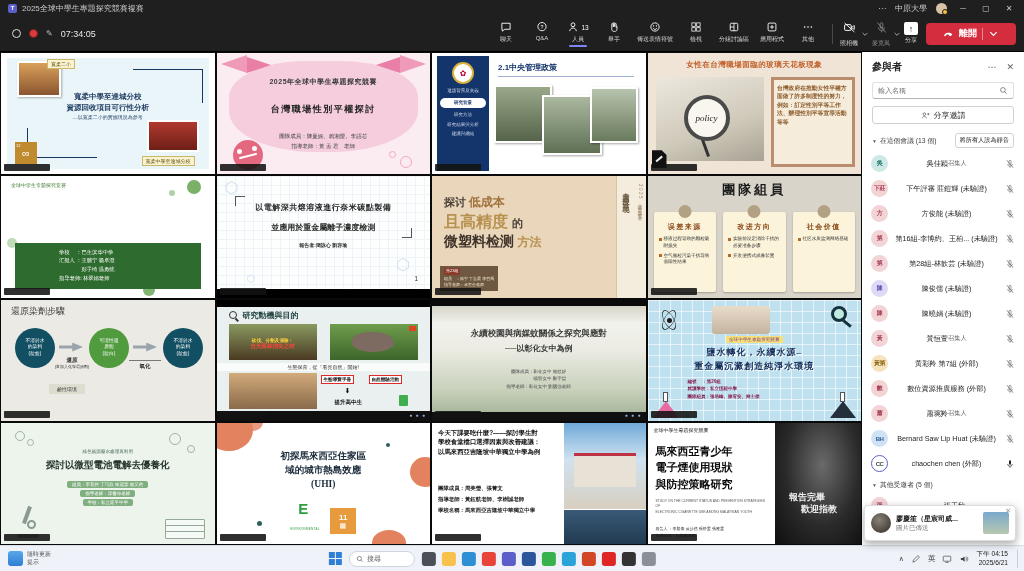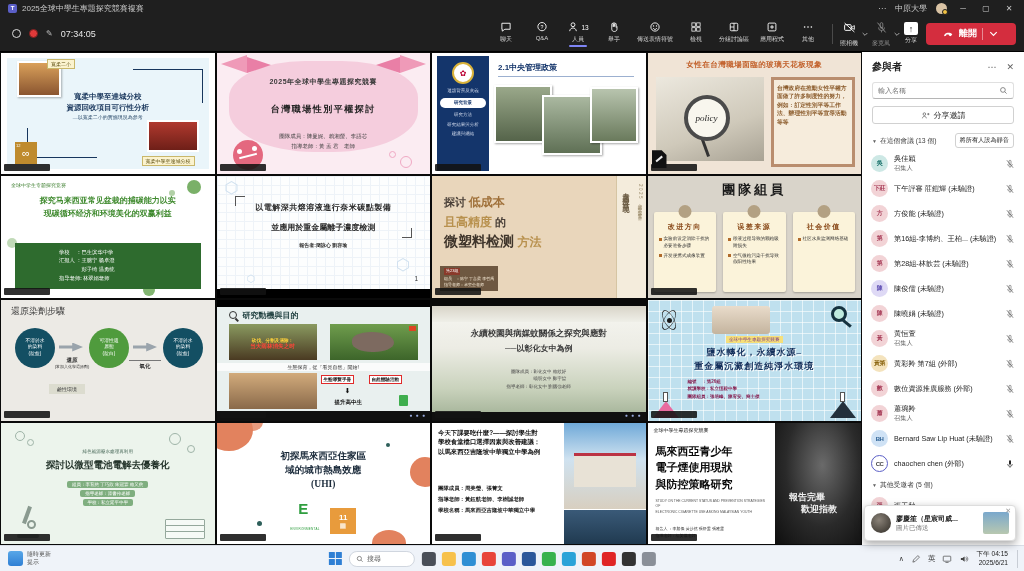--- a/index.html
+++ b/index.html
@@ -149,21 +149,21 @@
   .t6-bar { position:absolute; left:0; right:0; bottom:0; height:9px; background:#000; }
 
   
   .t7 { background:#e9d6bb; }
   .t7-strip { position:absolute; right:0; top:0; bottom:0; width:30px; background:#f4ecdc; border-left:1px solid #d6c5a3; }
   .t7-v1 { position:absolute; right:15px; top:10px; writing-mode:vertical-rl; font-size:7px; font-weight:bold;
     color:#6a5a42; letter-spacing:3px; font-family:"Liberation Serif","DejaVu Serif",serif; }
   .t7-v2 { position:absolute; right:3px; top:8px; writing-mode:vertical-rl; font-size:4.5px; color:#9a8a6a; letter-spacing:1.5px; }
   .t7-l { position:absolute; left:12px; font-weight:bold; font-family:"Liberation Serif","DejaVu Serif",serif; white-space:nowrap; }
   .t7-w1 { font-size:11px; color:#4a4038; } .t7-w2 { font-size:12px; color:#a0713a; }
-  .t7-w3 { font-size:12px; color:#b8914e; } .t7-w4 { font-size:11px; color:#4a4038; }
+  .t7-w3 { font-size:16px; color:#b8914e; } .t7-w4 { font-size:11px; color:#4a4038; }
   .t7-w5 { font-size:14px; color:#3f352b; } .t7-w6 { font-size:12px; color:#b8914e; }
   .t7-cred { position:absolute; left:8px; bottom:7px; background:rgba(96,74,52,.9); color:#f4e8d4;
     font-size:4px; padding:2px 4px; line-height:1.6; }
   .t7-c0 { display:inline-block; background:#8a3a2a; color:#fff; padding:0 2px; margin-bottom:1px; }
 
   
   .t8 { background:#d9d4ca; }
   .t8-title { position:absolute; top:5px; font-size:13px; font-weight:bold; color:#1a1a1a; letter-spacing:3px; }
   .t8-cards { position:absolute; left:6px; right:6px; top:36px; bottom:6px; display:flex; gap:7px; }
   .t8-card { flex:1; background:#fbf3da; border-radius:2px; position:relative; padding:10px 4px 3px;
@@ -336,21 +336,21 @@
   .muteall { margin-left:auto; border:1px solid #d1d1d1; border-radius:3px; padding:2px 4px;
     font-size:6.2px; color:#242424; background:#fff; white-space:nowrap; }
   .rows { flex:1; overflow:hidden; padding:0 9px; }
   .row { display:flex; align-items:center; gap:6px; height:25px; }
   .av { width:17px; height:17px; border-radius:50%; font-size:6px; font-weight:bold; flex:none;
     display:flex; align-items:center; justify-content:center; letter-spacing:-.5px; }
   .c-teal { background:#cde8e5; color:#0e6b64; } .c-pink { background:#f2d3d6; color:#a63a56; }
   .c-purple { background:#ded9f5; color:#5b4bb0; } .c-yellow { background:#f4e3bd; color:#8a6512; }
   .c-blue { background:#cfe2f5; color:#2a5f93; }
   .c-outline { background:#fff; border:1.5px solid #5b5fc7; color:#424242; }
-  .nmw { flex:1; min-width:0; display:flex; flex-direction:column; justify-content:center; }
+  .nmw { flex:1; min-width:0; display:flex; flex-direction:row; justify-content:center; }
   .nm { font-size:7.2px; color:#242424; white-space:nowrap; overflow:hidden; text-overflow:ellipsis; }
   .sub { font-size:6.2px; color:#616161; }
   .mic { width:10px; height:10px; color:#616161; flex:none; }
   .mic.on { color:#242424; }
   .avbadge { position:relative; }
   .avbadge::after { content:"⊘"; position:absolute; left:-2px; bottom:-3px; font-size:7px; color:#8a8a8a;
     background:#fff; border-radius:50%; line-height:1; }
 
   
   .toast { position:absolute; right:8px; bottom:30px; width:152px; height:36px; background:#fff;
@@ -678,24 +678,20 @@
       <div class="pill"></div>
     </div>
 
     <div class="tile t5">
       <span class="dot" style="right:14px;top:4px;width:14px;height:14px;opacity:.85"></span>
       <span class="dot" style="right:40px;top:14px;width:6px;height:6px;opacity:.5"></span>
       <span class="dot" style="left:6px;bottom:50px;width:10px;height:10px;opacity:.4"></span>
       <span class="dot" style="right:60px;bottom:2px;width:12px;height:12px;opacity:.8"></span>
       <span class="dot" style="right:30px;bottom:10px;width:7px;height:7px;opacity:.5"></span>
       <div class="t5-h">全球中学生专题探究竞赛</div>
-      <div class="t5-title ctr">
-        <div>探究马来西亚常见盆栽的捕碳能力以实</div>
-          <div>现碳循环经济和环境美化的双赢利益</div>
-      </div>
       <div class="t5-box">
         <div>学校　 ：巴生滨华中学</div>
           <div>汇报人 ：王臆宁 杨卓澄</div>
         <div>　　　　 彭子绮 温勇统</div>
           <div>指导老师: 林翠娟老师</div>
       </div>
       <div class="pill"></div>
     </div>
 
     <div class="tile t6">
@@ -730,29 +726,29 @@
         <div>组员　：陈宁 丁言柔 李哲禹</div><div>指导老师：卓奕全老师</div>
       </div>
       <div class="pill"></div>
     </div>
 
     <div class="tile t8">
       <div class="t8-title ctr">團隊組員</div>
       <div class="t8-cards">
         <div class="t8-card">
           <div class="t8-pin"></div>
+          <div class="t8-h">误差来源</div>
+          <div class="t8-b">移液过程导致的颗粒吸附损失</div>
+          <div class="t8-b">空气微粒污染干扰导致假阳性结果</div>
+        </div>
+        <div class="t8-card">
+          <div class="t8-pin"></div>
           <div class="t8-h">改进方向</div>
           <div class="t8-b">实验前设定消除干扰的必要准备步骤</div>
           <div class="t8-b">开发便携式成像装置</div>
-        </div>
-        <div class="t8-card">
-          <div class="t8-pin"></div>
-          <div class="t8-h">误差来源</div>
-          <div class="t8-b">移液过程导致的颗粒吸附损失</div>
-          <div class="t8-b">空气微粒污染干扰导致假阳性结果</div>
         </div>
         <div class="t8-card">
           <div class="t8-pin"></div>
           <div class="t8-h">社会价值</div>
           <div class="t8-b">社区水质监测网络基础</div>
 
         </div>
       </div>
       <div class="pill"></div>
     </div>

